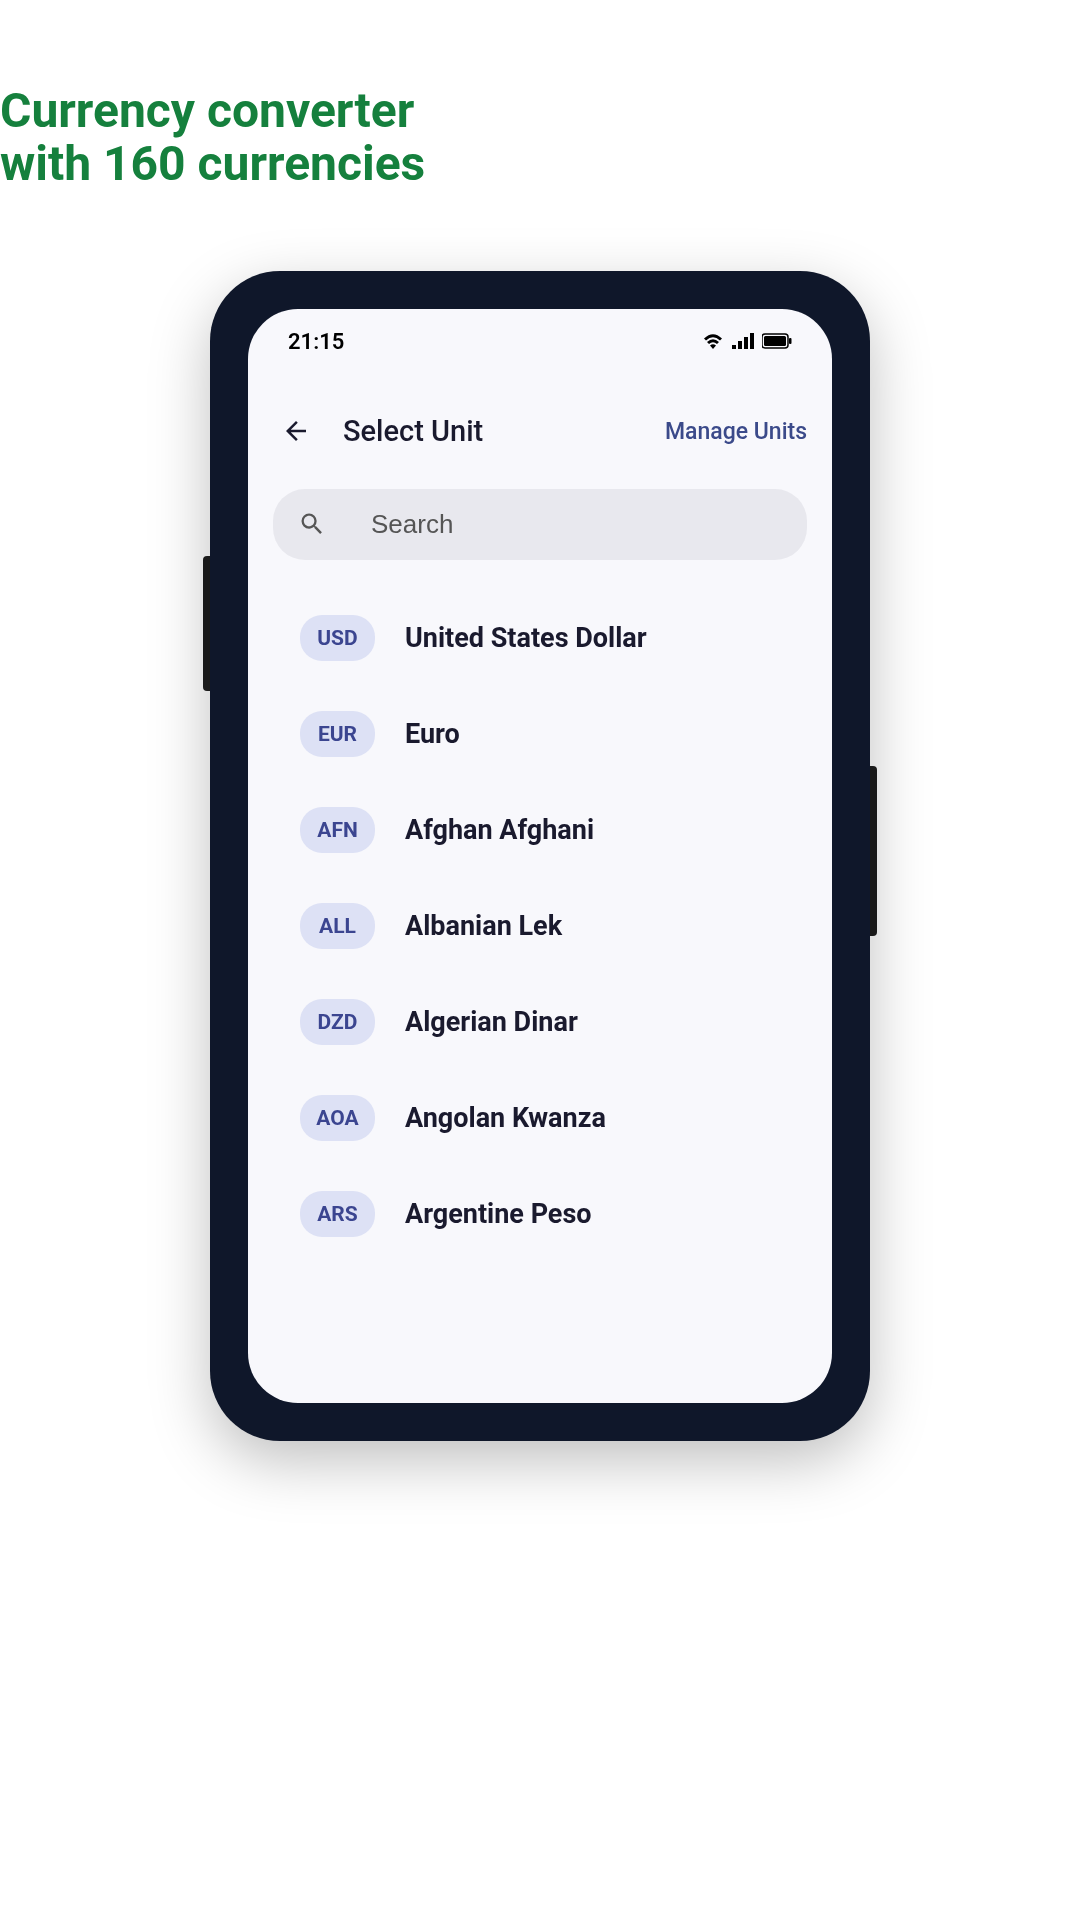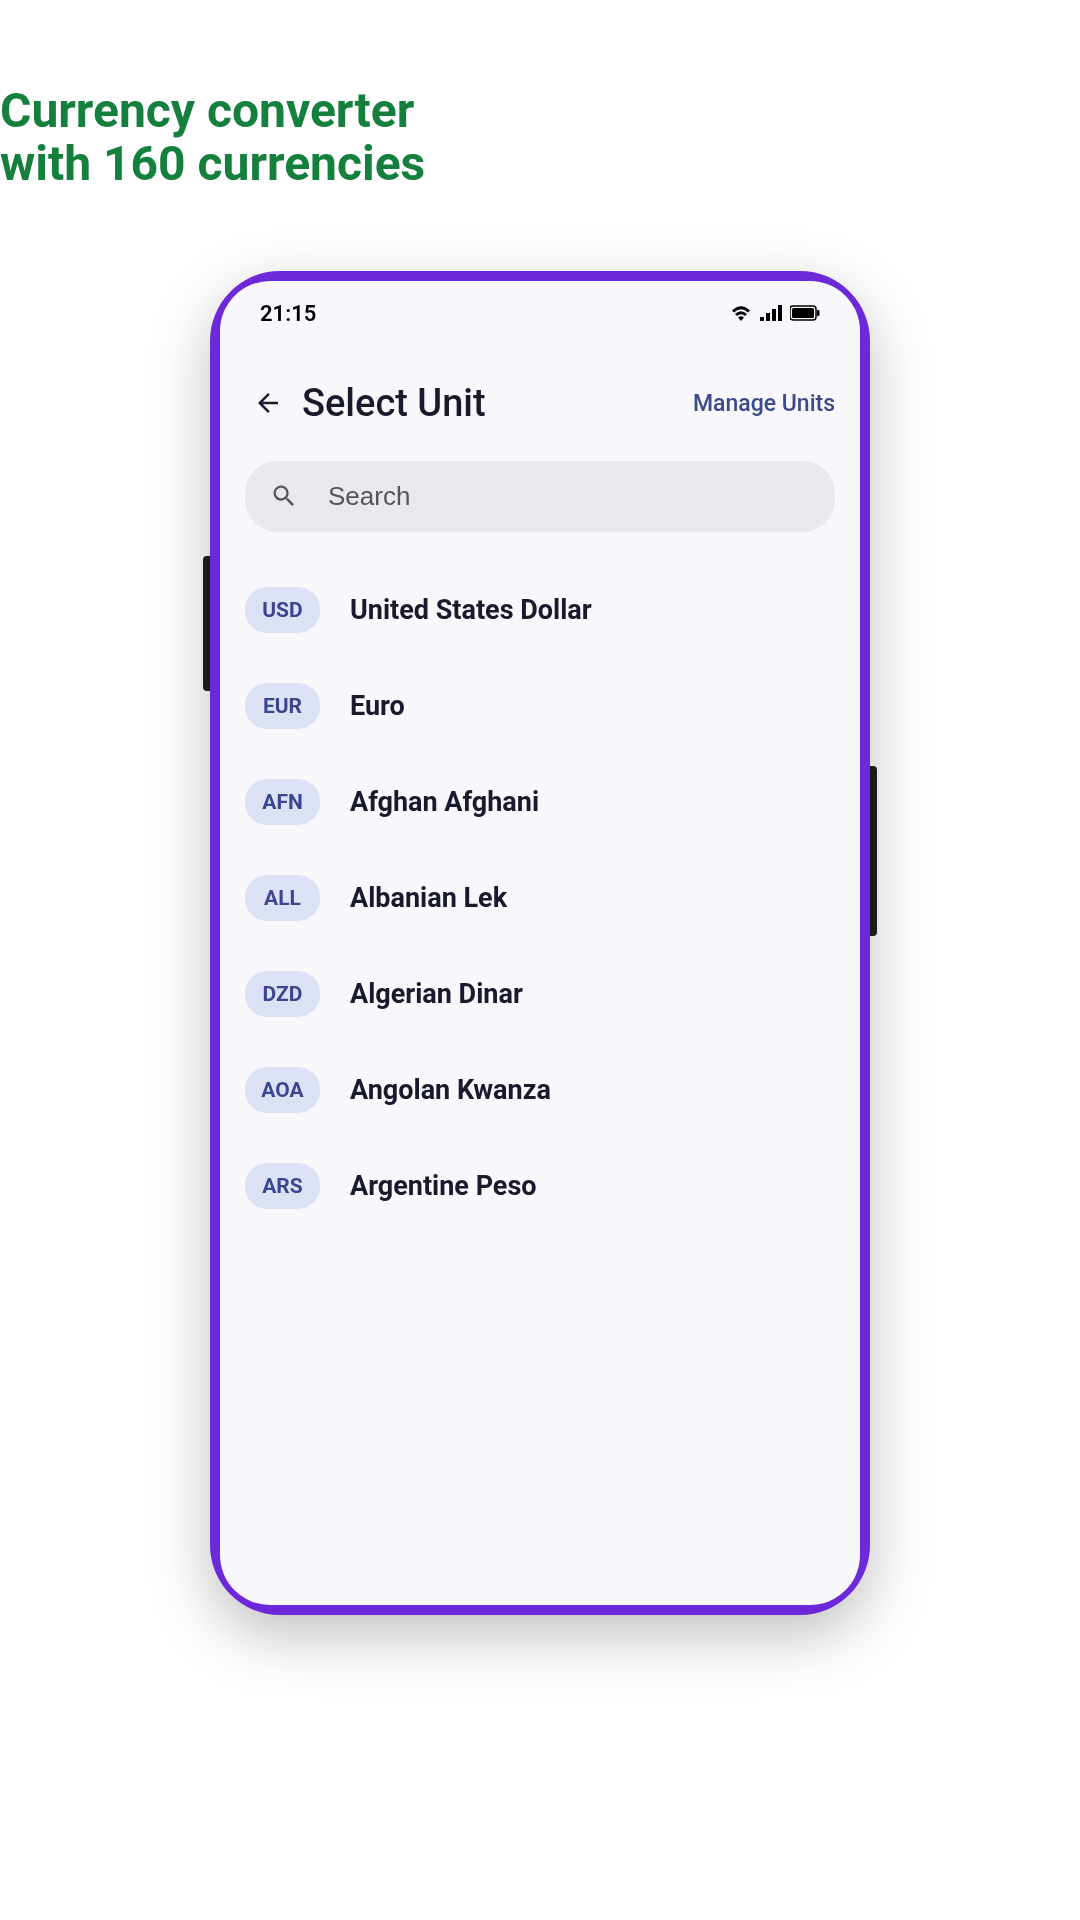--- a/index.html
+++ b/index.html
@@ -27,24 +27,24 @@
 
     .phone-container {
       position: relative;
       width: 660px;
       margin: 80px auto 0;
     }
 
     .phone-frame {
       position: relative;
       width: 660px;
-      height: 1344px;
-      background: #6d28d9;
+      height: 1170px;
+      background: #0f172a;
       border-radius: 70px;
-      padding: 10px;
+      padding: 38px;
       box-shadow: 0 20px 60px rgba(0,0,0,0.25);
     }
 
     .phone-button-left {
       position: absolute;
       left: -7px;
       top: 285px;
       width: 7px;
       height: 135px;
       background: #1a1a1a;
@@ -103,24 +103,24 @@
     .back-button {
       width: 45px;
       height: 45px;
       display: flex;
       align-items: center;
       justify-content: center;
       cursor: pointer;
     }
 
     .app-title {
-      font-size: 38px;
+      font-size: 29px;
       font-weight: 500;
       color: #1a1a2e;
-      margin-left: 12px;
+      margin-left: 25px;
       flex: 1;
     }
 
     .manage-link {
       font-size: 23px;
       font-weight: 500;
       color: #3b4a8a;
       cursor: pointer;
     }
 
@@ -139,28 +139,30 @@
       margin-right: 30px;
     }
 
     .search-input {
       border: none;
       background: transparent;
       font-size: 26px;
       color: #666;
       outline: none;
       flex: 1;
+      margin-left: 15px;
     }
 
     .search-input::placeholder {
       color: #555;
     }
 
     .currency-list {
       padding: 10px 25px;
+      margin-left: 27px;
     }
 
     .currency-item {
       display: flex;
       align-items: center;
       padding: 25px 0;
       cursor: pointer;
     }
 
     .currency-code {

